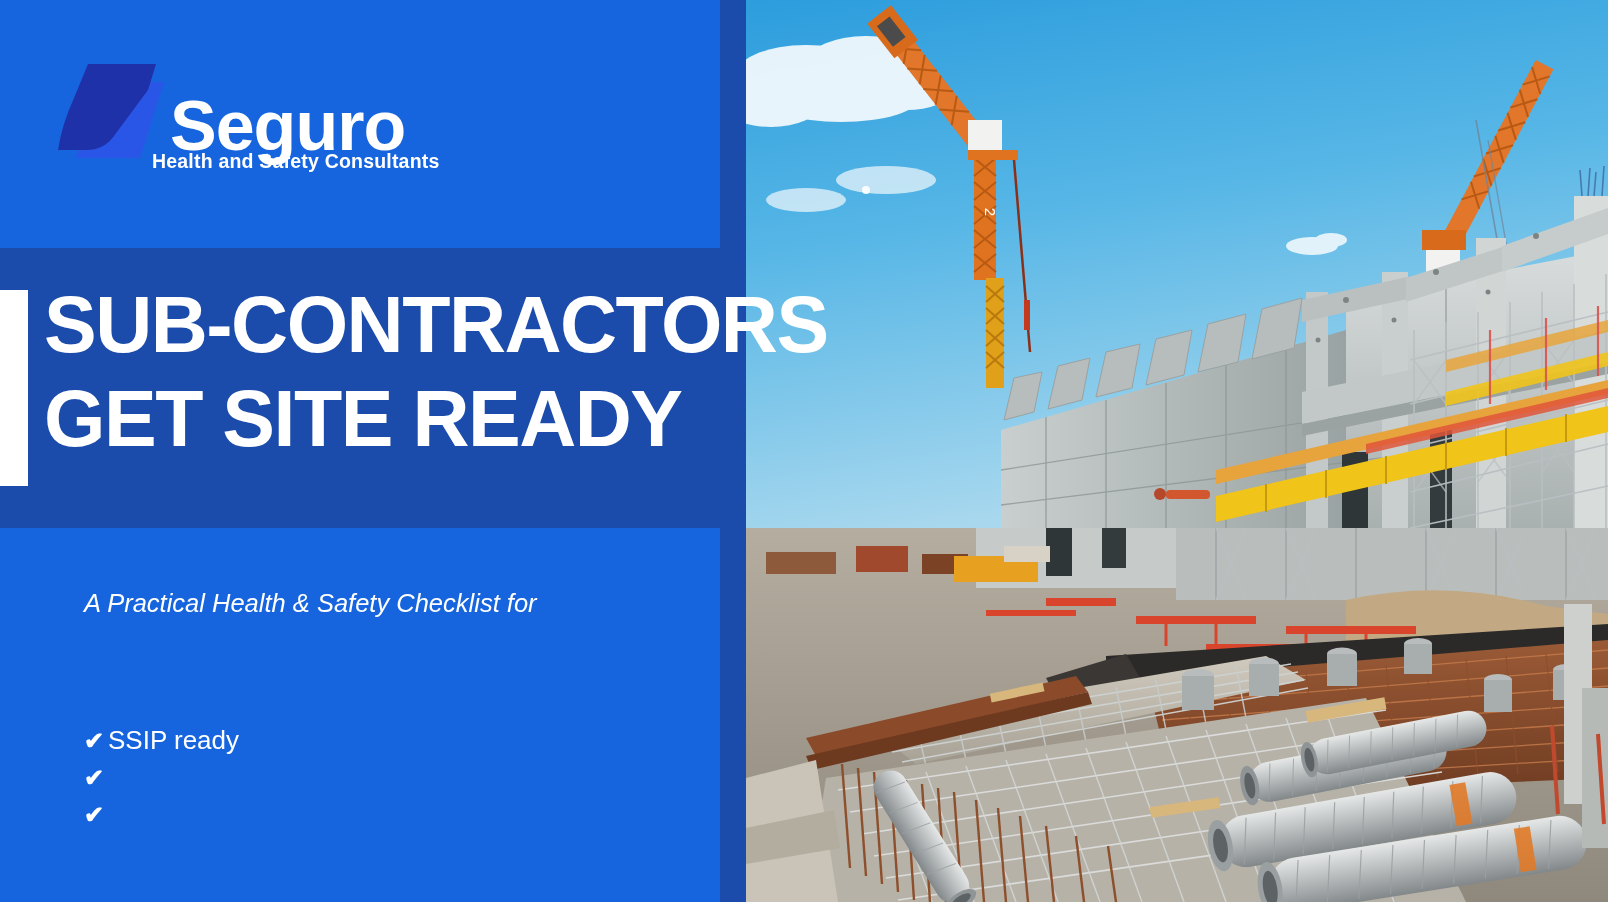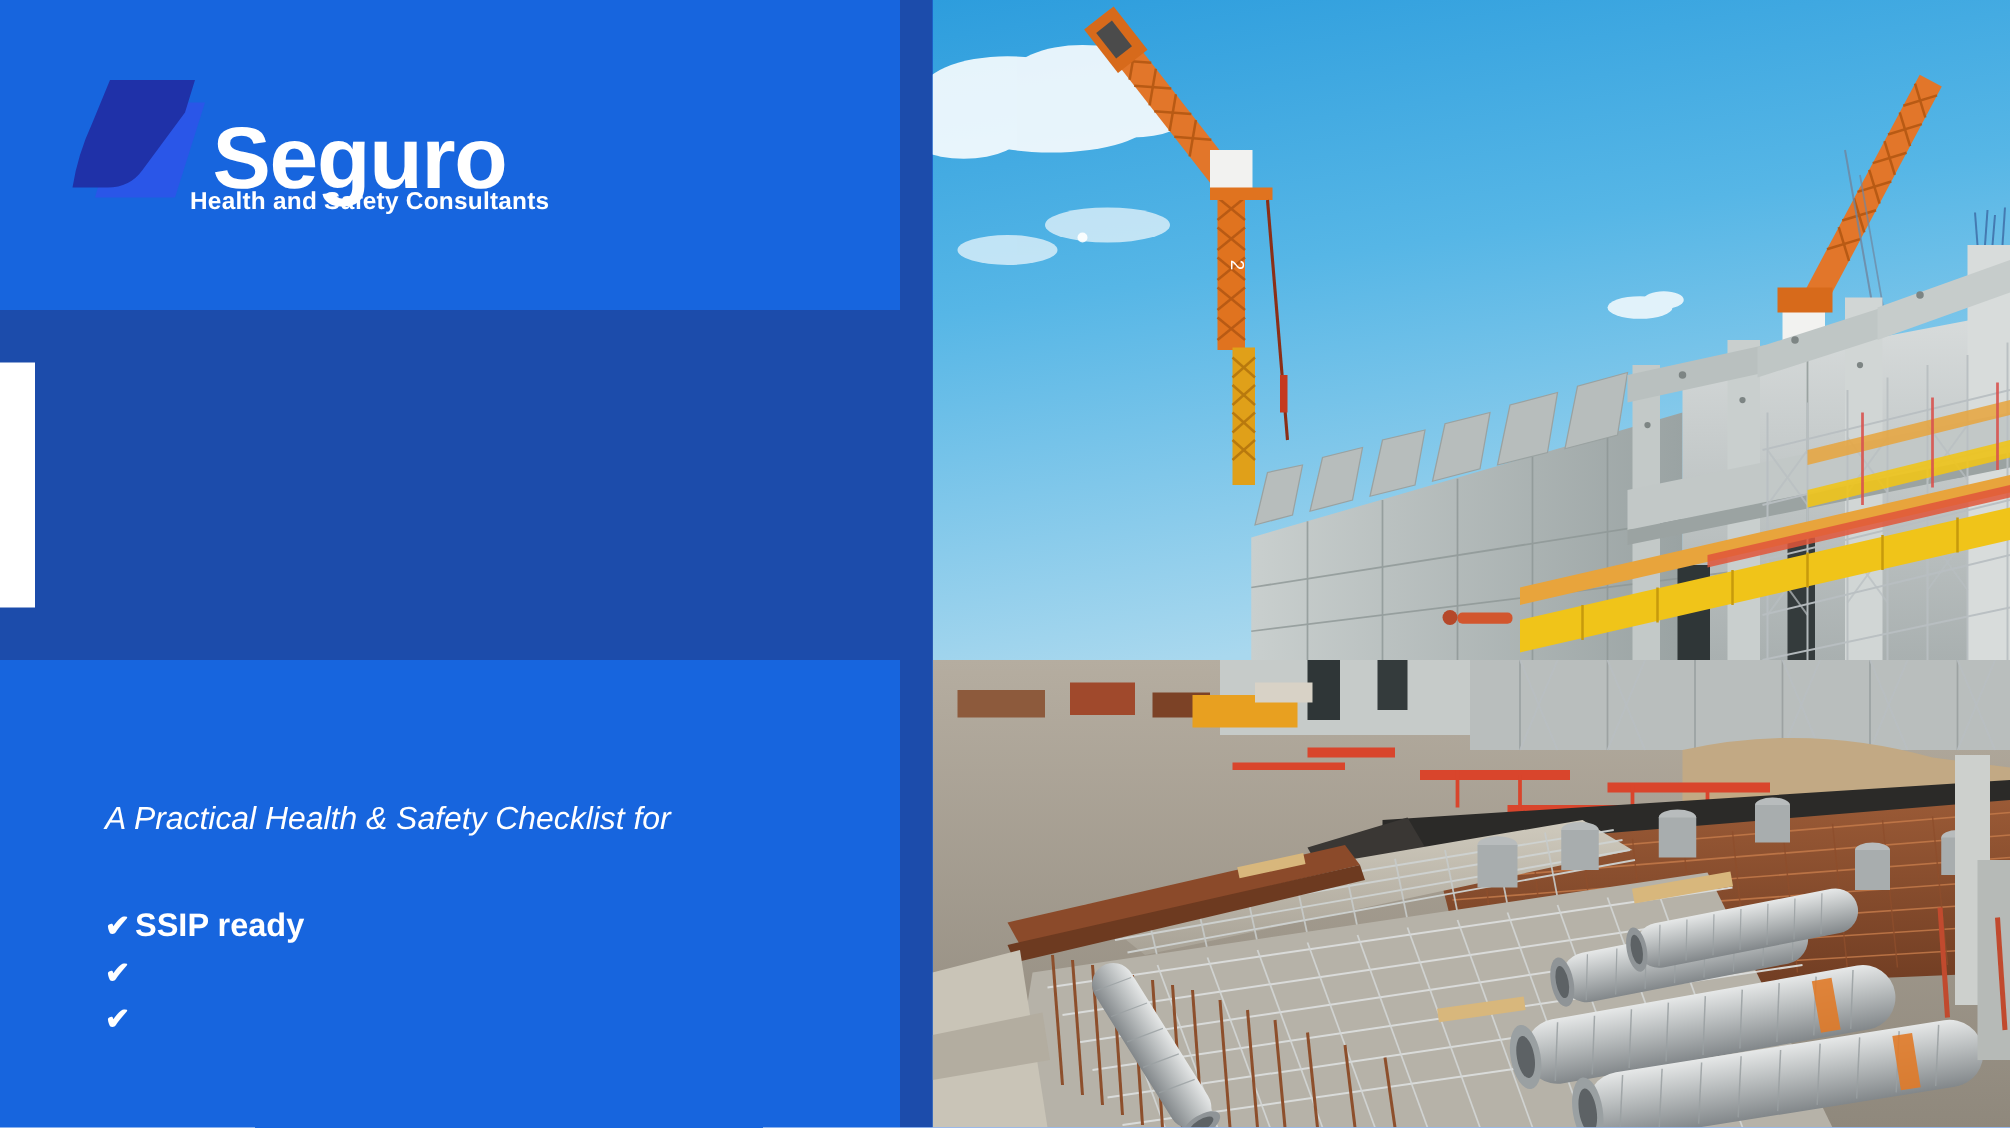--- a/index.html
+++ b/index.html
@@ -25,29 +25,29 @@
              letter-spacing:-1px;line-height:60px;white-space:nowrap;}
   #logo-tag{position:absolute;left:100px;top:102px;color:#ffffff;font-size:19.5px;font-weight:700;
             letter-spacing:.2px;white-space:nowrap;}
 
   
   #headline{position:absolute;left:44px;top:278px;width:920px;color:#ffffff;
             font-size:79px;font-weight:700;line-height:94px;letter-spacing:-1.5px;}
   #headline .hl-line{display:block;white-space:nowrap;}
 
   
-  #subtitle{position:absolute;left:84px;top:636px;width:600px;color:#ffffff;
+  #subtitle{position:absolute;left:84px;top:584px;width:600px;color:#ffffff;
             font-size:25.5px;font-style:italic;line-height:38px;font-weight:400;}
   #subtitle .sub-line{display:block;}
 
   
   #checklist{position:absolute;left:84px;top:722px;width:600px;}
   .check-row{display:flex;align-items:baseline;color:#ffffff;font-size:26px;line-height:37px;font-weight:400;}
   .check-mark{width:24px;flex:0 0 24px;font-size:24px;font-weight:700;}
-  .check-text{white-space:nowrap;font-weight:bold;}
+  .check-text{white-space:nowrap;}
 
   
   .photo{position:absolute;overflow:hidden;}
   #photo-top   {left:746px;top:0;    width:862px;height:528px;}
   #photo-bottom{left:746px;top:528px;width:862px;height:374px;}
   .photo svg{display:block;width:100%;height:100%;}
 </style>
 </head>
 <body>
 
@@ -583,20 +583,24 @@
 
         <path d="M46 28 L112 28 L88 104 L24 104 Z" fill="#2a56e8"></path>
 
         <path d="M36 10 L104 10 L96 36 L62 82 Q52 96 34 96 L6 96 Q10 70 22 44 Z" fill="#1f31a8"></path>
       </svg>
     </div>
     <div id="logo-word">Seguro</div>
     <div id="logo-tag">Health and Safety Consultants</div>
   </div>
 
+  <div id="headline">
+    <span class="hl-line">SUB-CONTRACTORS</span>
+    <span class="hl-line">GET SITE READY</span>
+  </div>
 
   <div id="subtitle">
     <span class="sub-line">A Practical Health &amp; Safety Checklist for</span>
   </div>
 
   <div id="checklist">
     <div class="check-row">
       <span class="check-mark">✔</span>
       <span class="check-text">SSIP ready</span>
     </div>

